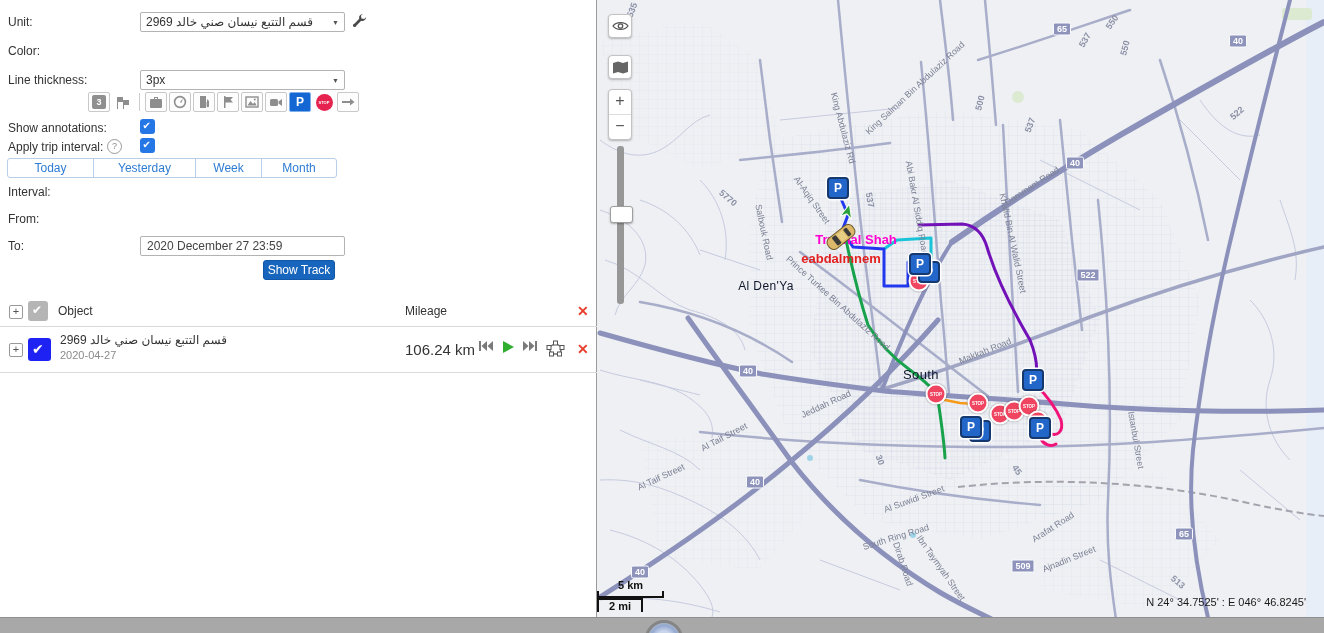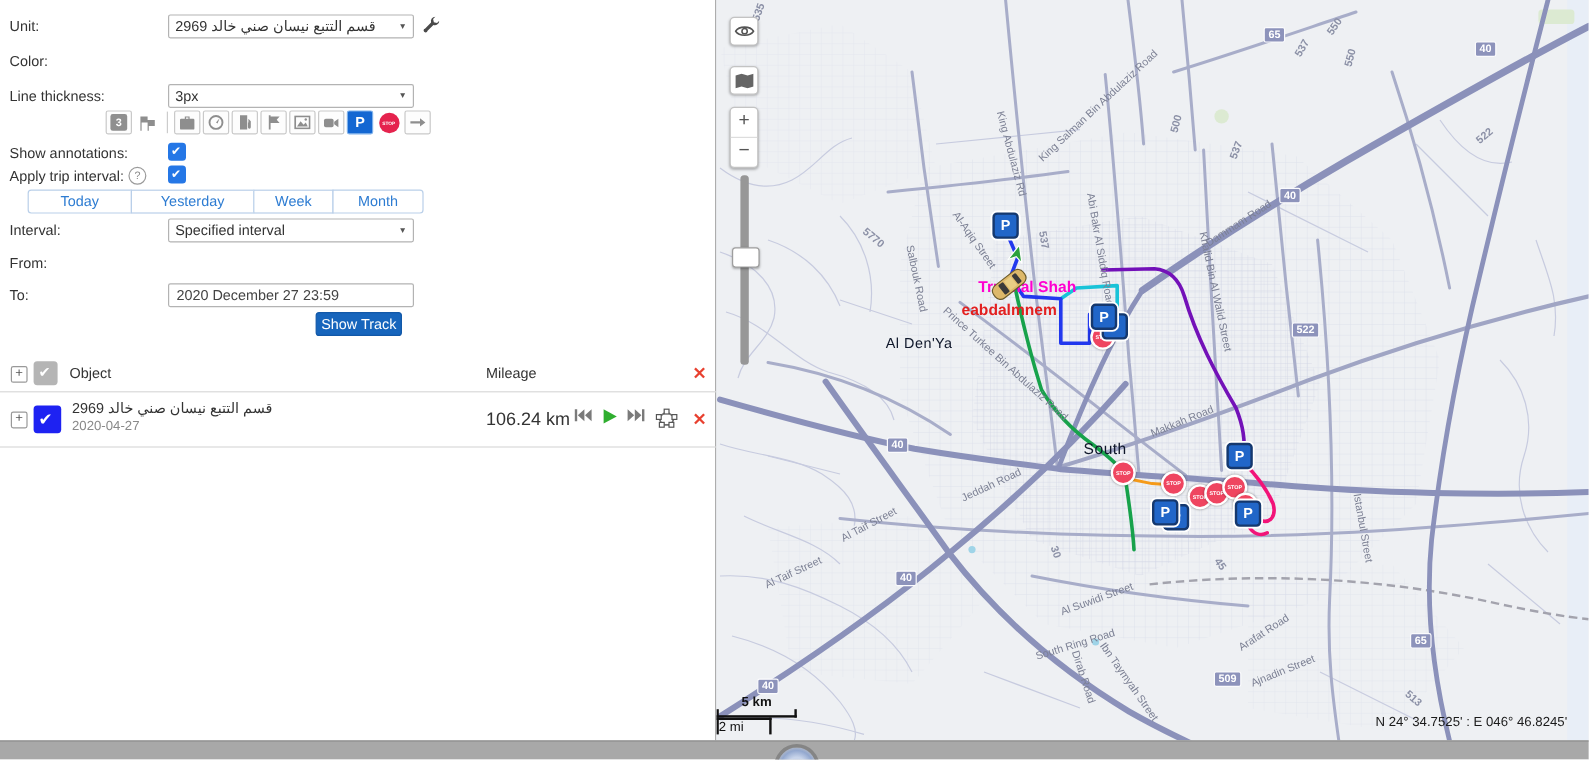--- a/index.html
+++ b/index.html
@@ -27,21 +27,21 @@
     display:flex;align-items:center;justify-content:center}
   .pglyph{color:#fff;font-weight:bold;font-size:12px}
   .stopglyph{width:17px;height:17px;border-radius:50%;background:#e5234e;color:#fff;font-size:4px;font-weight:bold;
     display:flex;align-items:center;justify-content:center}
   
   .cb{position:absolute;left:140px;width:15px;height:15px;background:#2577e6;border-radius:3px;cursor:pointer}
   .cb::after{content:"✔";color:#fff;font-size:10px;position:absolute;left:2.5px;top:1px}
   .help{position:absolute;left:107px;width:13px;height:13px;border:1px solid #9a9a9a;border-radius:50%;
     color:#888;font-size:9px;text-align:center;line-height:13px}
   
-  #quick-ranges{position:absolute;left:23px;top:158px;width:330px;height:20px;display:flex}
+  #quick-ranges{position:absolute;left:7px;top:158px;width:330px;height:20px;display:flex}
   .qr{border:1px solid #b9cfe9;background:#fff;color:#2d7cd2;font-size:12px;text-align:center;line-height:18px;
     box-sizing:border-box;cursor:pointer;margin-left:-1px}
   .qr:first-child{margin-left:0;border-radius:3px 0 0 3px}
   .qr:last-child{border-radius:0 3px 3px 0}
   #show-track{position:absolute;left:263px;top:260px;width:72px;height:20px;background:#1765bc;color:#fff;
     font-size:12px;border:1px solid #1258a8;border-radius:3px;text-align:center;line-height:18px;cursor:pointer;box-sizing:border-box}
   #tbl-head{position:absolute;left:0;top:296px;width:597px;height:30px;border-bottom:1px solid #d9d9d9}
   #tbl-row{position:absolute;left:0;top:327px;width:597px;height:45px;border-bottom:1px solid #d9d9d9}
   .expand{position:absolute;width:12px;height:12px;border:1px solid #999;border-radius:2px;color:#555;
     font-size:11px;line-height:10px;text-align:center;cursor:pointer;background:#fff}
@@ -81,21 +81,21 @@
     box-shadow:0 1px 2px rgba(0,0,0,.25);z-index:10;box-sizing:border-box}
   .zcell{width:100%;height:24px;text-align:center;line-height:22px;font-size:16px;color:#555;cursor:pointer}
   #zoom-ctl .zcell:first-child{border-bottom:1px solid #ddd}
   #zoom-slider-track{position:absolute;left:20px;top:146px;width:7px;height:158px;background:#979797;border-radius:3px;z-index:10}
   #zoom-slider-thumb{position:absolute;left:13px;top:206px;width:21px;height:15px;background:#fff;border:1px solid #9e9e9e;
     border-radius:3px;box-shadow:0 1px 2px rgba(0,0,0,.3);cursor:pointer;z-index:11}
   #scalebar{position:absolute;left:0;top:579px;z-index:10;color:#111}
   #scale-km-label{font-size:11px;font-weight:bold;text-align:center;width:67px}
   #scale-km-bar{width:67px;height:7px;border-left:2px solid #111;border-right:2px solid #111;border-bottom:2px solid #111;box-sizing:border-box}
   #scale-mi-bar{width:46px;height:14px;border-left:2px solid #111;border-right:2px solid #111;border-top:2px solid #111;
-    box-sizing:border-box;font-size:11px;font-weight:normal;text-align:left;line-height:13px}
+    box-sizing:border-box;font-size:11px;font-weight:bold;text-align:center;line-height:13px}
   #coords{position:absolute;right:18px;top:596px;font-size:11px;font-weight:normal;color:#1a1a1a;z-index:10}
   
   #bottom-bar{position:absolute;left:0;top:617px;width:1324px;height:16px;background:#a8a8a8;border-top:1px solid #8f8f8f;z-index:20;box-sizing:border-box}
   #dock-emblem{position:absolute;left:645px;top:2px;width:38px;height:38px;border-radius:50%;border:3px solid #858585;
     background:radial-gradient(circle,#c8d4ea 35%,#93a8cf 60%,#b9bcc4 78%);box-sizing:border-box}
   svg{display:block}
 </style>
 </head>
 <body>
 
@@ -184,24 +184,20 @@
   <div class="cb" style="top:138px"></div>
 
   <div id="quick-ranges">
     <div class="qr" style="width:87px">Today</div>
     <div class="qr" style="width:103px">Yesterday</div>
     <div class="qr" style="width:67px">Week</div>
     <div class="qr" style="width:76px">Month</div>
   </div>
 
   <span class="lbl" style="top:185px">Interval:</span>
-  <div class="sel" style="top:182px">
-    <span class="sel-val">Specified interval</span>
-    <span class="sel-arrow">▼</span>
-  </div>
 
   <span class="lbl" style="top:212px">From:</span>
 
   <span class="lbl" style="top:239px">To:</span>
   <input class="inp" style="top: 236px;" value="2020 December 27 23:59">
 
   <div id="show-track">Show Track</div>
 
   <div id="tbl-head">
     <div class="expand" style="left:9px;top:9px">+</div>

